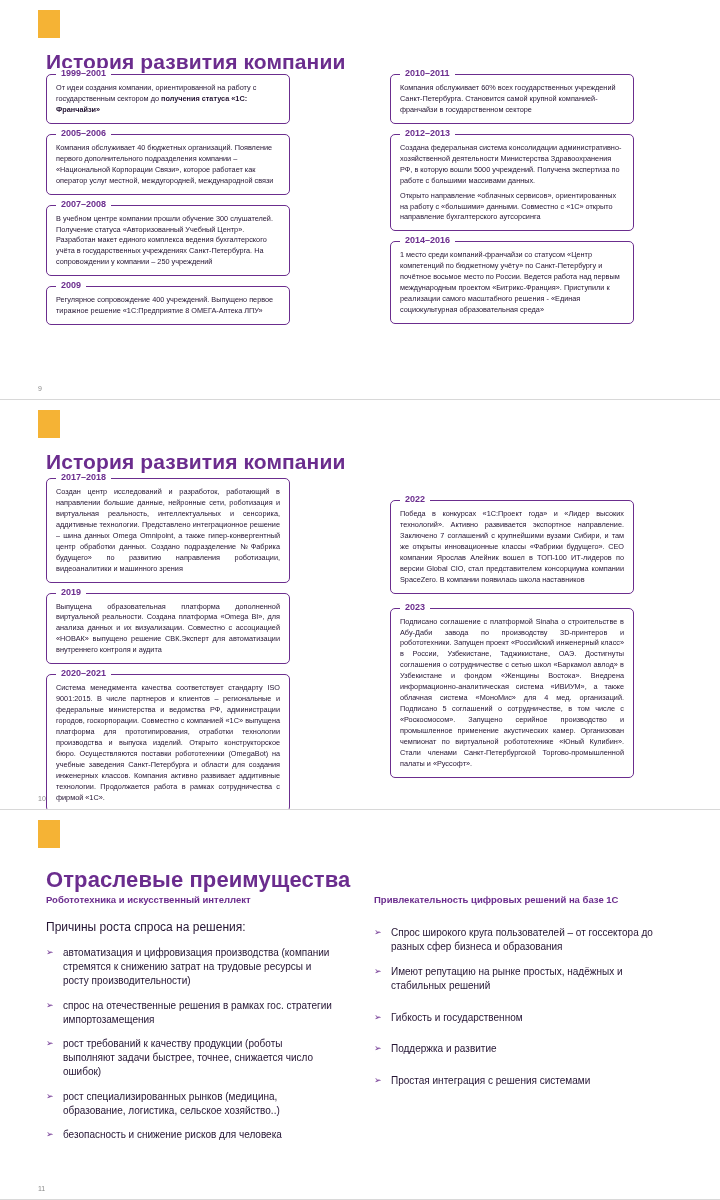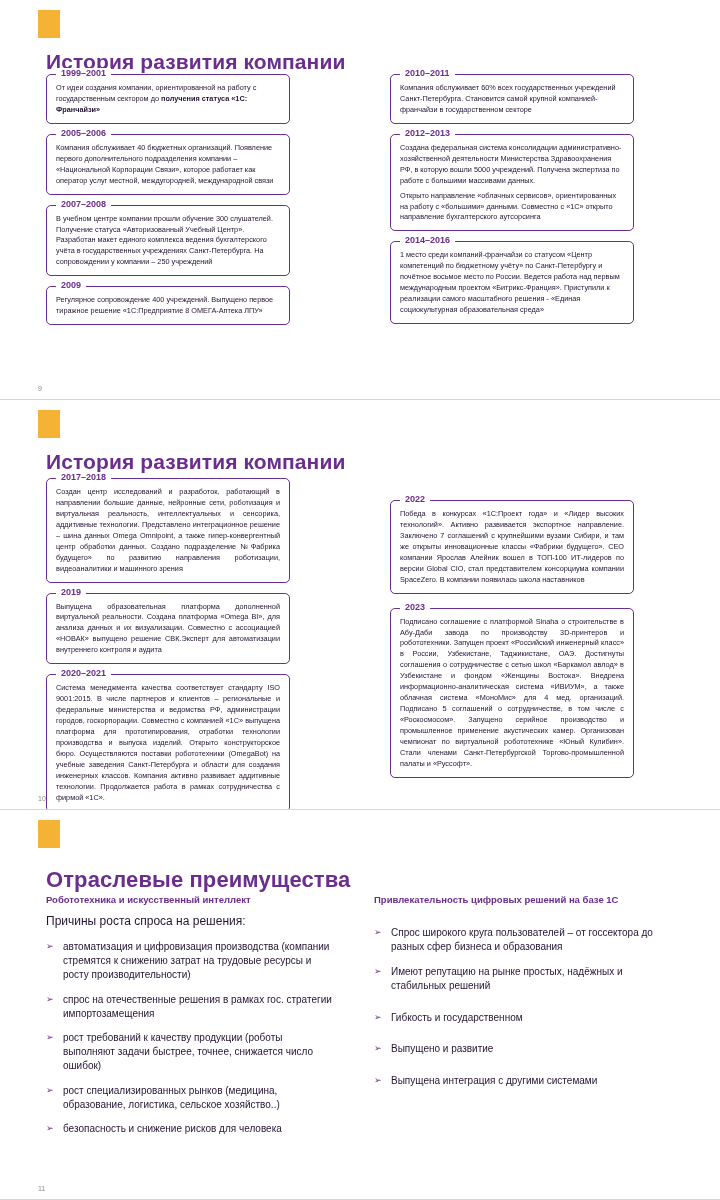--- a/index.html
+++ b/index.html
@@ -98,21 +98,21 @@
   .adv-col {
     position: absolute;
     width: 290px;
   }
   .adv-left  { left: 46px; top: 84px; }
   .adv-right { left: 374px; top: 84px; }
   .adv-head {
     font-size: 9.5px;
     font-weight: bold;
     color: #6b2d8e;
-    margin-bottom: 8px;
+    margin-bottom: 14px;
     line-height: 1.3;
   }
   .adv-intro {
     font-size: 12px;
     color: #241433;
     margin-bottom: 12px;
   }
   .adv-list {
     list-style: none;
     margin: 0;
@@ -295,24 +295,24 @@
       <li style="margin-bottom:18px;">
         <span class="marker">➢</span>
         <span>Имеют репутацию на рынке простых, надёжных и стабильных решений</span>
       </li>
       <li style="margin-bottom:18px;">
         <span class="marker">➢</span>
         <span>Гибкость и государственном</span>
       </li>
       <li style="margin-bottom:18px;">
         <span class="marker">➢</span>
-        <span>Выпущено и развитие</span>
-      </li>
-      <li>
-        <span class="marker">➢</span>
-        <span>Выпущена интеграция с другими системами</span>
+        <span>Поддержка и развитие</span>
+      </li>
+      <li>
+        <span class="marker">➢</span>
+        <span>Простая интеграция с решения системами</span>
       </li>
     </ul>
   </div>
 
   <div class="page-num">11</div>
   <div class="page-rule"></div>
 </section>
 
 </body></html>

